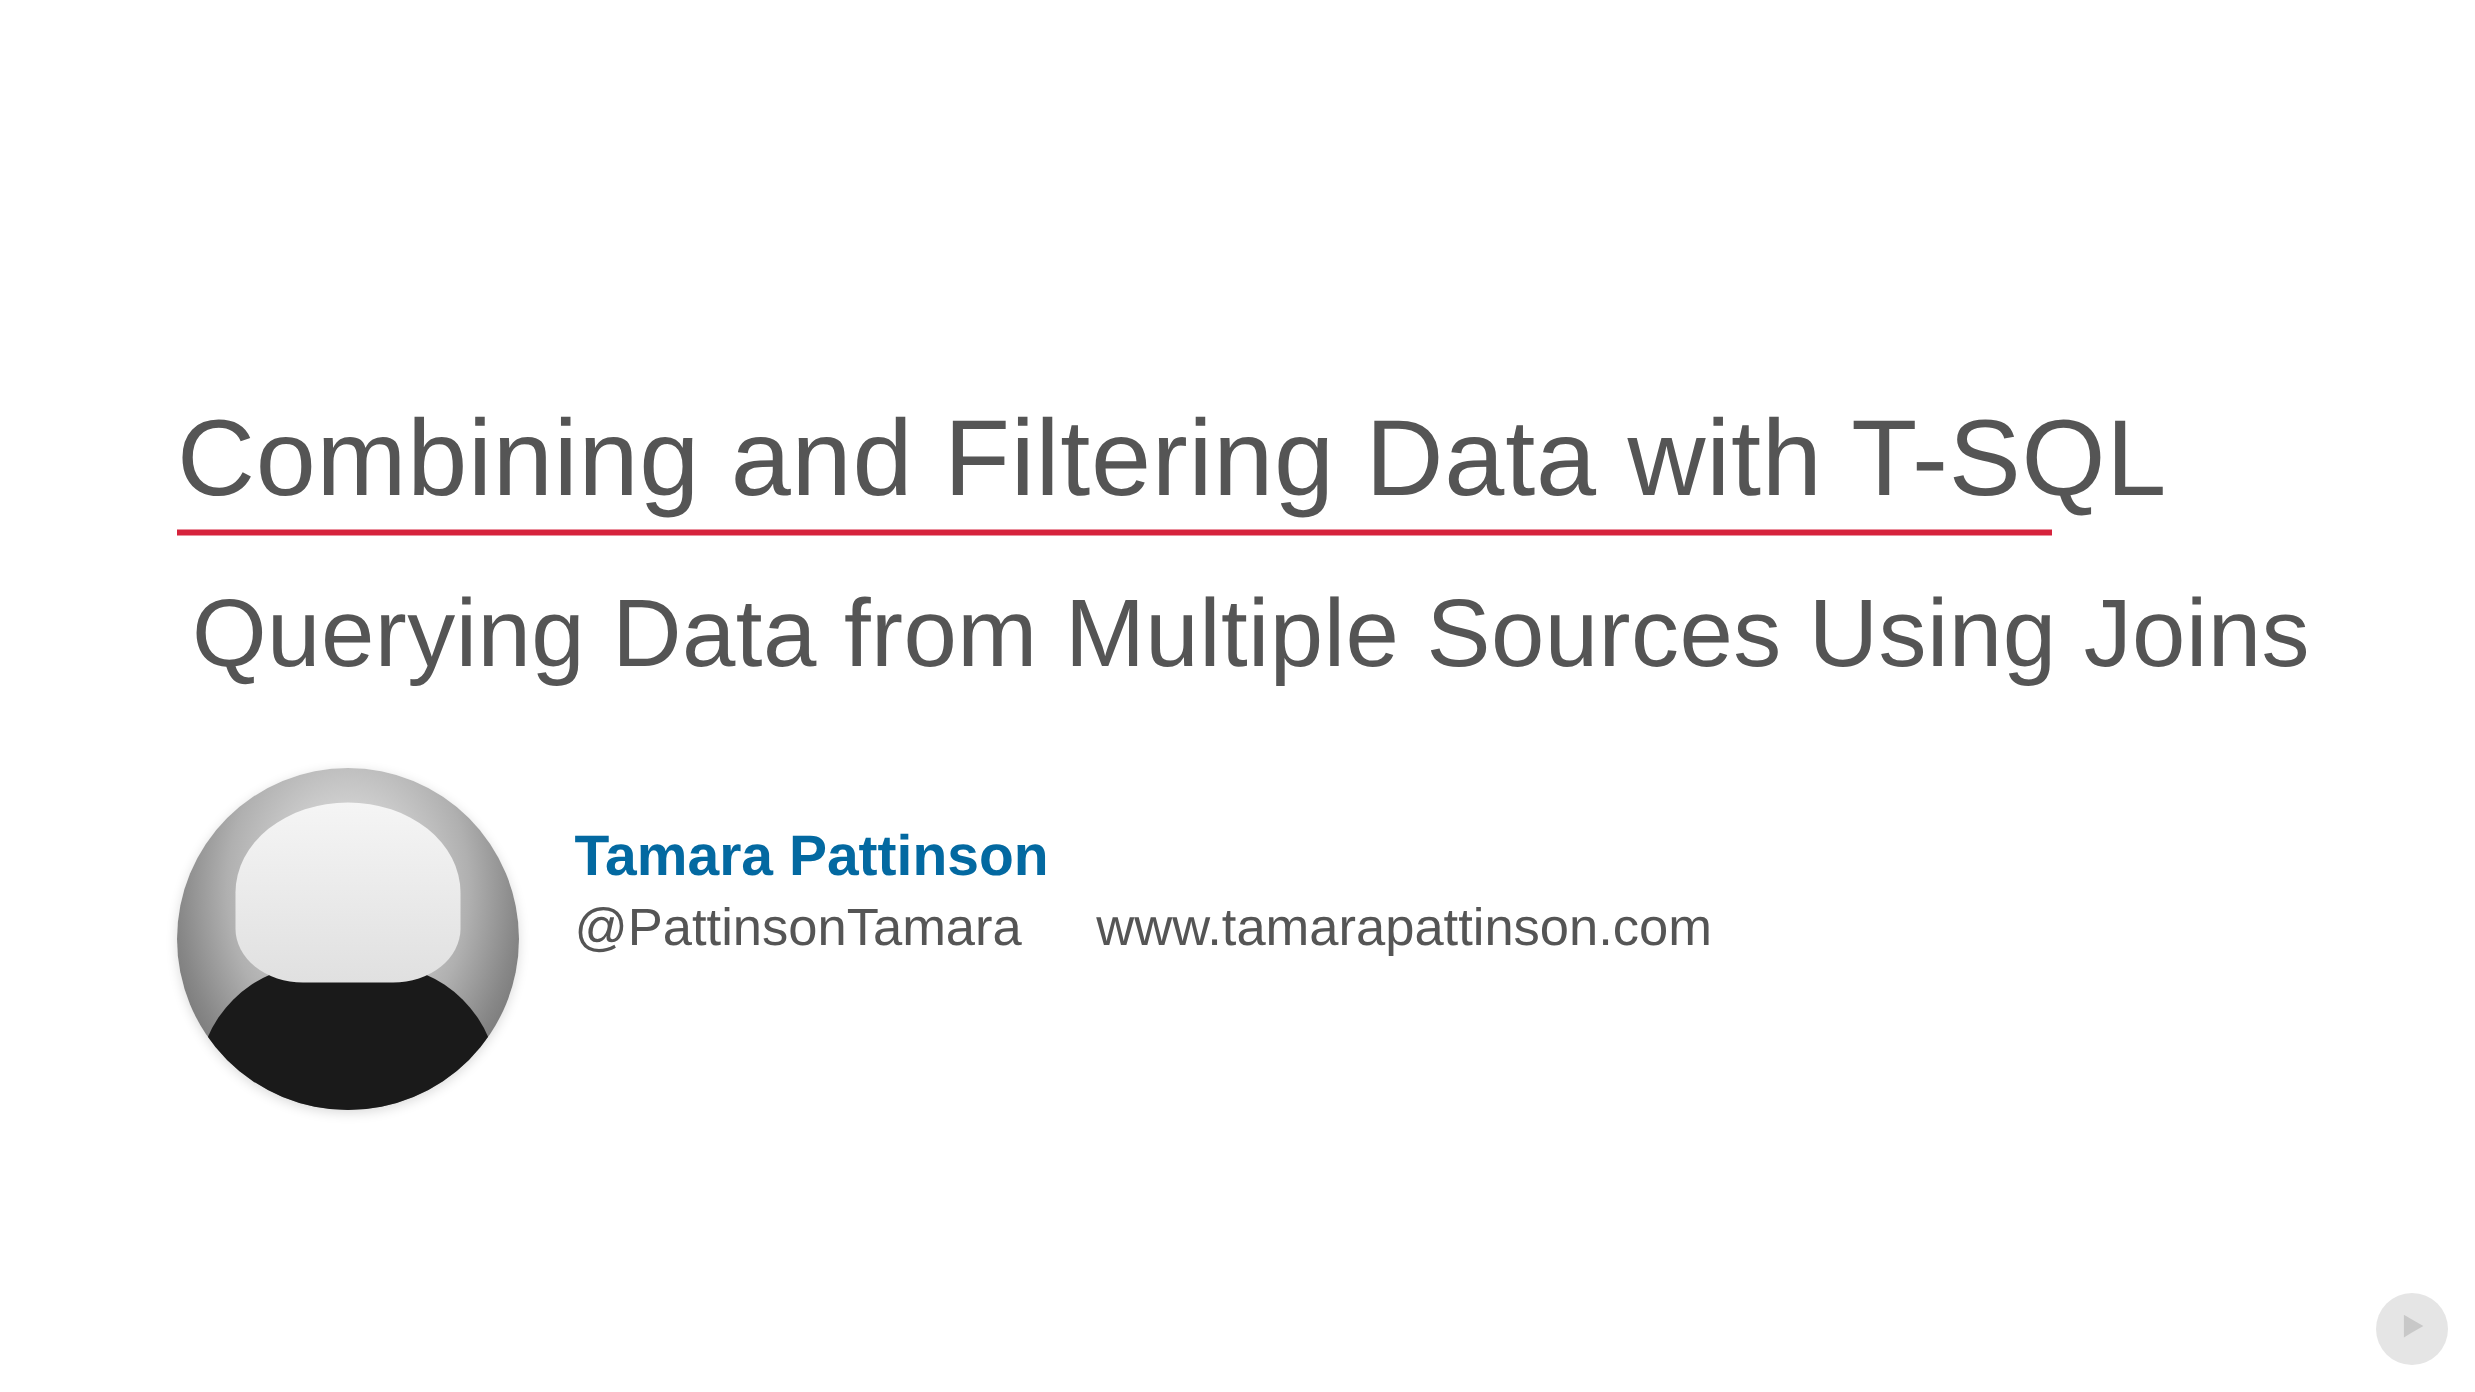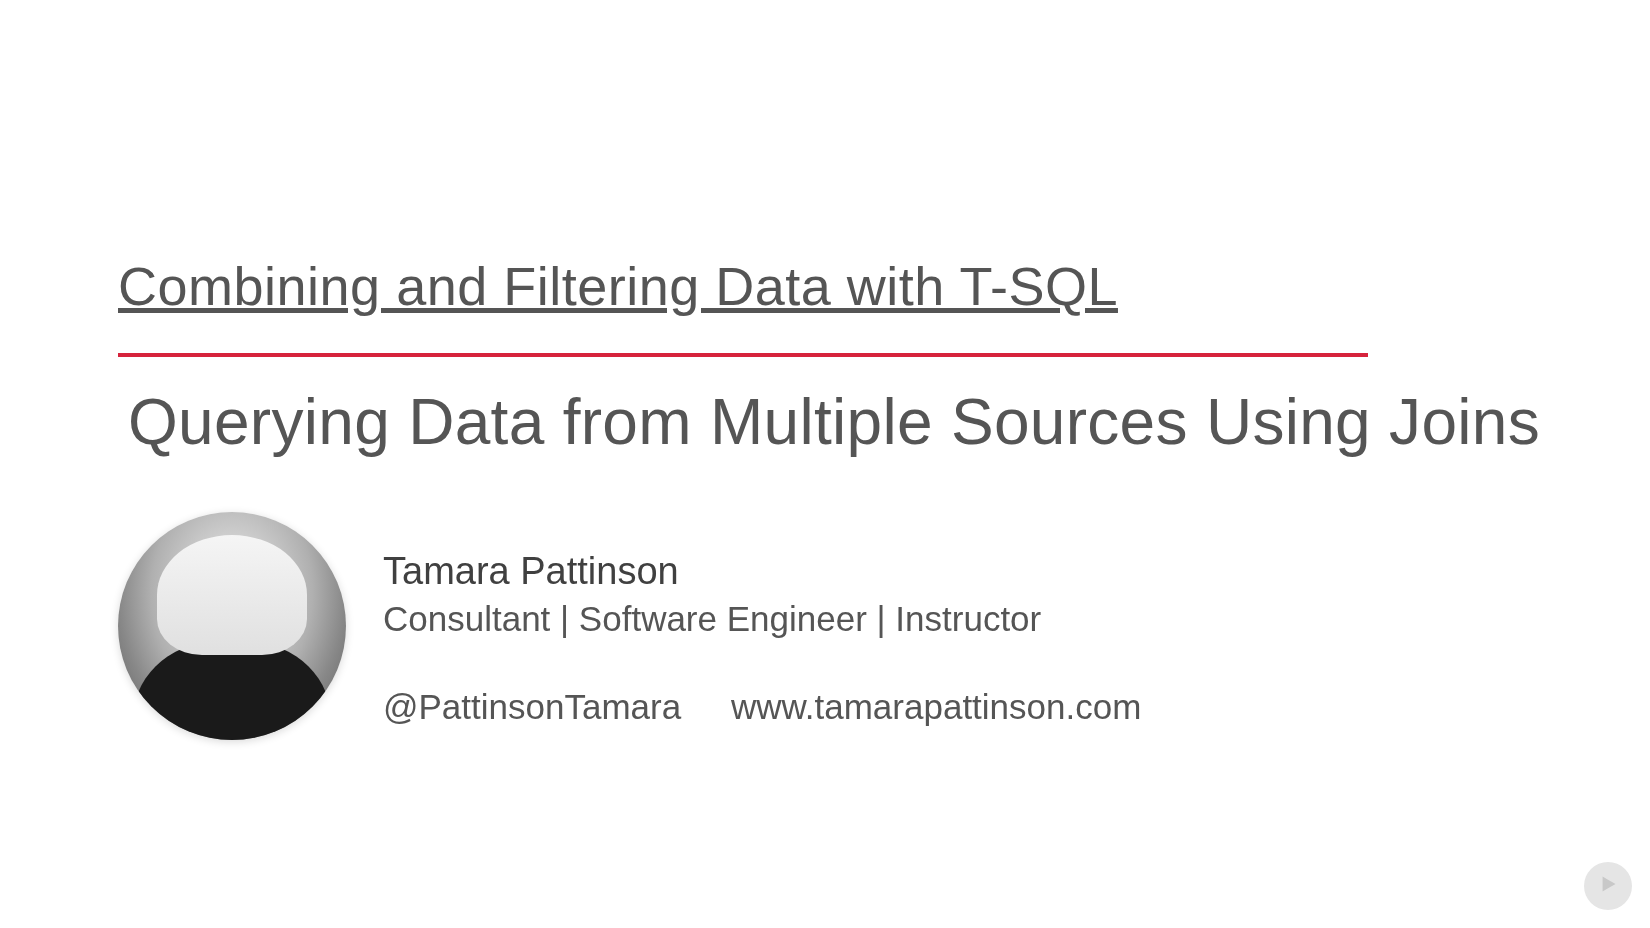--- a/index.html
+++ b/index.html
@@ -16,27 +16,26 @@
       overflow: hidden;
     }
     .slide-container {
       width: 100%;
       height: 100%;
       padding: 0;
       position: relative;
     }
     .title {
       position: absolute;
-      top: 255px;
+      top: 265px;
       left: 118px;
-      font-size: 54px;
+      font-size: 72px;
       font-weight: 300;
       color: #555555;
       letter-spacing: 0.5px;
-      text-decoration: underline;
     }
     .title-underline {
       position: absolute;
       top: 353px;
       left: 118px;
       width: 1250px;
       height: 4px;
       background: #d6233c;
     }
     .subtitle {
@@ -91,22 +90,22 @@
       background: #1a1a1a;
       border-radius: 80px 80px 0 0;
     }
     .author-info {
       position: absolute;
       top: 550px;
       left: 383px;
     }
     .author-name {
       font-size: 38px;
-      font-weight: 400;
-      color: #404040;
+      font-weight: 700;
+      color: #0369a1;
       margin-bottom: 6px;
     }
     .author-role {
       font-size: 35px;
       font-weight: 400;
       color: #555555;
       margin-bottom: 48px;
     }
     .author-contact {
       font-size: 35px;
@@ -154,21 +153,20 @@
   <h1 class="title">Combining and Filtering Data with T-SQL</h1>
   <div class="title-underline"></div>
   <h2 class="subtitle">Querying Data from Multiple Sources Using Joins</h2>
 
   <div class="avatar">
     <div class="avatar-body"></div>
   </div>
 
   <div class="author-info">
     <div class="author-name">Tamara Pattinson</div>
-    <div class="author-role">Consultant | Software Engineer | Instructor</div>
     <div class="author-contact">
       <span class="author-handle">@PattinsonTamara</span>
       <span class="author-website">www.tamarapattinson.com</span>
     </div>
   </div>
 
   <div class="play-corner-button">
     <span>
       <svg viewBox="0 0 24 24">
         <path d="M7 5 L7 19 L12 16 L12 8 Z M12 8 L12 16 L19 12 Z"></path>

